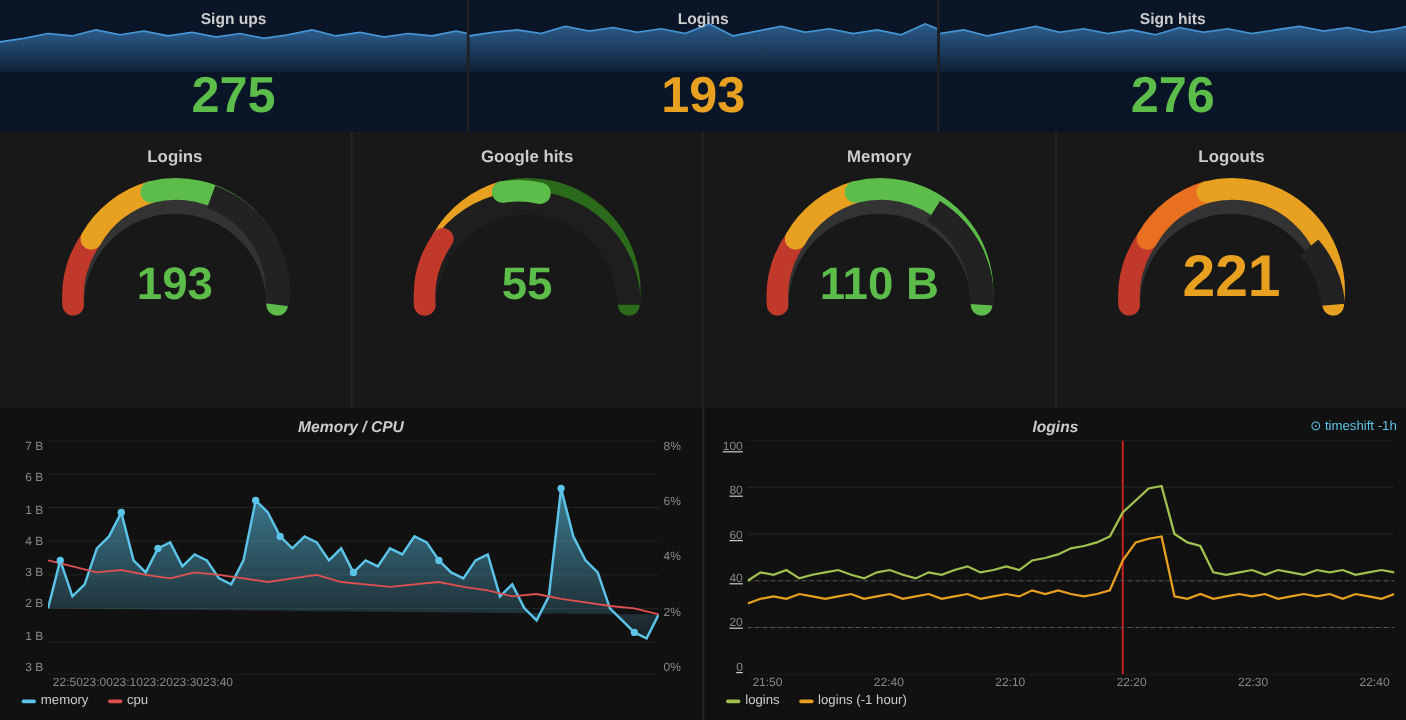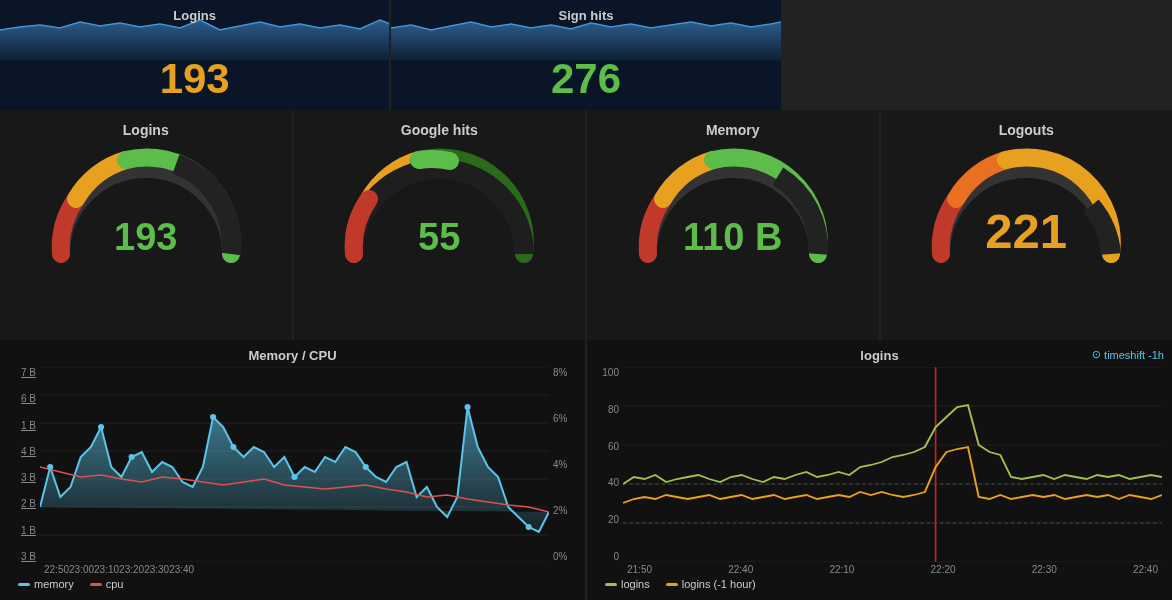--- a/index.html
+++ b/index.html
@@ -139,20 +139,21 @@
       position: relative;
       overflow: hidden;
     }
 
     .chart-title {
       text-align: center;
       font-size: 13px;
       color: #ccc;
       font-weight: 600;
       margin-bottom: 4px;
+      font-style: italic;
     }
 
     .chart-legend {
       display: flex;
       gap: 16px;
       padding: 3px 8px;
       font-size: 11px;
     }
 
     .legend-item {
@@ -178,20 +179,34 @@
       gap: 3px;
     }
   </style>
 </head>
 <body>
 
 <div class="dashboard">
 
   <div class="row-stats">
 
+    <div class="stat-card">
+      <svg class="sparkline-area" viewBox="0 0 390 60" preserveAspectRatio="none">
+        <defs>
+          <linearGradient id="sg1" x1="0" y1="0" x2="0" y2="1">
+            <stop offset="0%" stop-color="#3a7ab5" stop-opacity="0.7"></stop>
+            <stop offset="100%" stop-color="#3a7ab5" stop-opacity="0.1"></stop>
+          </linearGradient>
+        </defs>
+        <path d="M0,35 L20,32 L40,28 L60,30 L80,25 L100,29 L120,26 L140,30 L160,27 L180,31 L200,28 L220,32 L240,29 L260,25 L280,30 L300,27 L320,31 L340,28 L360,30 L380,26 L390,28" stroke="#4a9fdf" stroke-width="1.5" fill="none"></path>
+        <path d="M0,35 L20,32 L40,28 L60,30 L80,25 L100,29 L120,26 L140,30 L160,27 L180,31 L200,28 L220,32 L240,29 L260,25 L280,30 L300,27 L320,31 L340,28 L360,30 L380,26 L390,28 L390,60 L0,60Z" fill="url(#sg1)"></path>
+      </svg>
+      <span class="stat-title">Sign ups</span>
+      <span class="stat-value-green">275</span>
+    </div>
 
     <div class="stat-card">
       <svg class="sparkline-area" viewBox="0 0 390 60" preserveAspectRatio="none">
         <defs>
           <linearGradient id="sg2" x1="0" y1="0" x2="0" y2="1">
             <stop offset="0%" stop-color="#3a7ab5" stop-opacity="0.7"></stop>
             <stop offset="100%" stop-color="#3a7ab5" stop-opacity="0.1"></stop>
           </linearGradient>
         </defs>
         <path d="M0,30 L20,27 L40,25 L60,28 L80,22 L100,26 L120,23 L140,27 L160,24 L180,28 L200,20 L220,30 L240,26 L260,22 L280,27 L300,24 L320,28 L340,25 L360,29 L380,20 L390,24" stroke="#4a9fdf" stroke-width="1.5" fill="none"></path>
@@ -290,21 +305,21 @@
       </div>
     </div>
   </div>
 
   <div class="row-charts">
 
     <div class="chart-card">
       <div class="chart-title">Memory / CPU</div>
       <div style="display:flex; height:195px;">
 
-        <div style="display:flex;flex-direction:column;justify-content:space-between;padding-right:4px;font-size:10px;color:#888;text-align:right;width:30px;text-decoration:underline;">
+        <div style="display:flex;flex-direction:column;justify-content:space-between;padding-right:4px;font-size:10px;color:#888;text-align:right;width:30px;">
           <span>7 B</span>
           <span>6 B</span>
           <span>1 B</span>
           <span>4 B</span>
           <span>3 B</span>
           <span>2 B</span>
           <span>1 B</span>
           <span>3 B</span>
         </div>
 
@@ -369,21 +384,21 @@
         </div>
       </div>
     </div>
 
     <div class="chart-card">
       <div class="chart-title">logins</div>
       <div class="timeshift-badge">
         <span>⊙</span>
         <span>timeshift -1h</span>
       </div>
-      <div style="display:flex;height:195px;">
+      <div style="display:flex;height:195px;text-decoration:underline;">
 
         <div style="display:flex;flex-direction:column;justify-content:space-between;padding-right:4px;font-size:10px;color:#888;text-align:right;width:26px;">
           <span>100</span>
           <span>80</span>
           <span>60</span>
           <span>40</span>
           <span>20</span>
           <span>0</span>
         </div>
 

